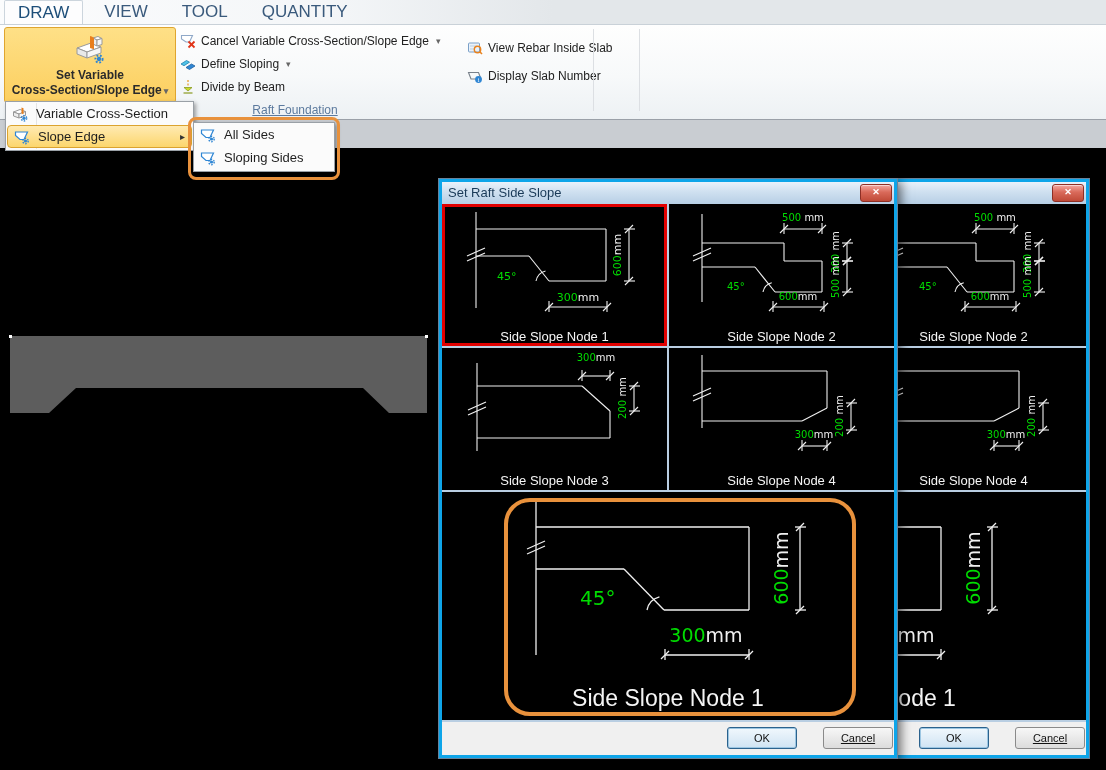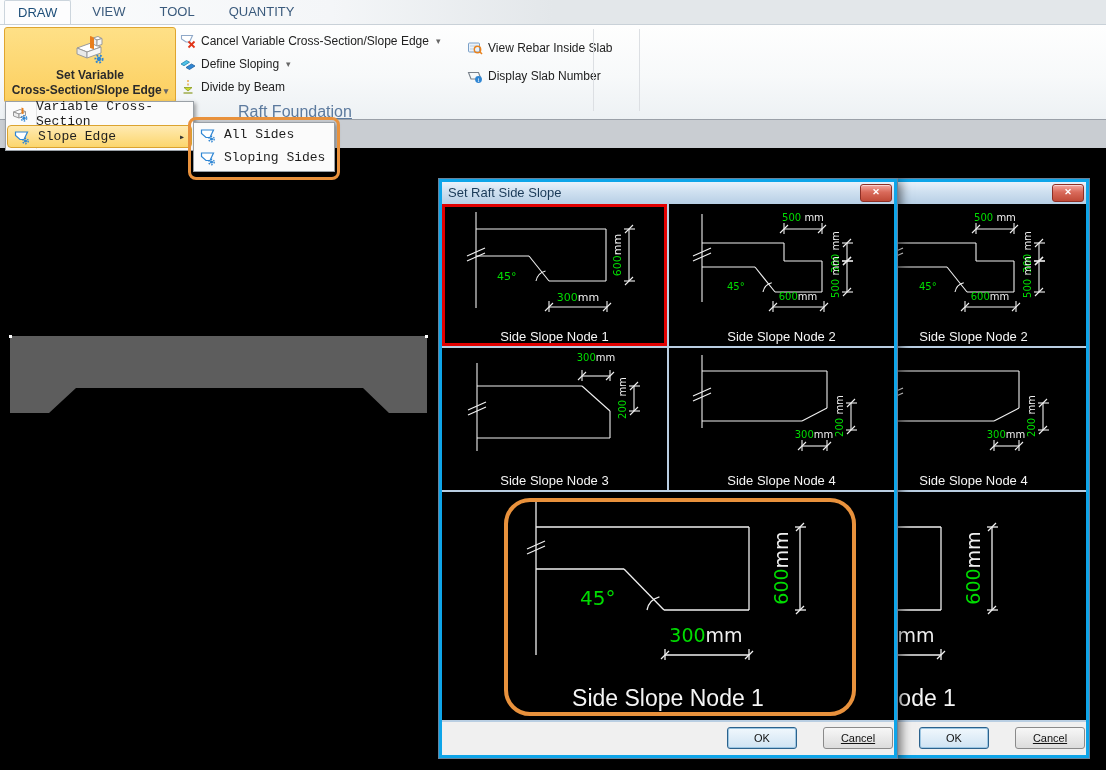--- a/index.html
+++ b/index.html
@@ -3,42 +3,42 @@
 <meta charset="utf-8">
 <style>
   html,body{margin:0;padding:0;width:1106px;height:770px;overflow:hidden;background:#000;
     font-family:"Liberation Sans",sans-serif;-webkit-font-smoothing:antialiased;}
   #screen{position:relative;width:1106px;height:770px;background:#000;}
 
   
   #tabrow{position:absolute;left:0;top:0;width:1106px;height:25px;
     background:linear-gradient(to right,#fbfcfd 0%,#f4f6f8 30%,#e3e7ea 50%,#e3e7ea 100%);
     border-bottom:1px solid #c9d1d8;display:flex;align-items:stretch;padding-left:4px;box-sizing:border-box;}
-  .tab{padding:0 13px;margin-right:8px;line-height:24px;font-size:13px;color:#3a5a7c;cursor:default;}
+  .tab{padding:0 13px;margin-right:8px;line-height:24px;font-size:17px;color:#3a5a7c;cursor:default;}
   .tab.active{background:#fdfdfe;border:1px solid #ccd5dd;border-bottom:none;border-radius:2px 2px 0 0;color:#1d4e79;}
   #ribbon{position:absolute;left:0;top:25px;width:1106px;height:94px;
     background:linear-gradient(#fefefe 0%,#f7f9fa 55%,#edf1f4 100%);border-bottom:1px solid #c3c9cf;}
   .rsep{position:absolute;top:4px;height:82px;width:1px;background:#dcdfe3;}
   #bigbtn{position:absolute;left:4px;top:2px;width:172px;height:76px;
     background:linear-gradient(#fee087,#fccf5f);border:1px solid #dfa52f;border-radius:3px;
     display:flex;flex-direction:column;align-items:center;justify-content:flex-start;
     font-size:12px;color:#2b2b2b;box-sizing:border-box;padding-top:7px;cursor:default;font-weight:bold;}
   #bigbtn .bline{line-height:15px;white-space:nowrap;}
   .arr{color:#666;font-size:9px;margin-left:2px;}
   .ritem{position:absolute;height:16px;display:flex;align-items:center;gap:5px;font-size:12px;color:#222;white-space:nowrap;cursor:default;}
   .ric{width:16px;height:16px;flex:0 0 16px;}
-  #grouplabel{position:absolute;left:210px;top:78px;width:170px;text-align:center;font-size:16px;color:#5c7a9e;text-decoration:underline;}
+  #grouplabel{position:absolute;left:210px;top:78px;width:170px;text-align:center;font-size:12px;color:#5c7a9e;text-decoration:underline;}
   #grayband{position:absolute;left:0;top:119px;width:1106px;height:29px;background:#c9cdd2;border-top:1px solid #9aa0a8;box-sizing:border-box;}
 
   
   .menupanel{position:absolute;background:#fbfbfb;border:1px solid #9aa0a6;box-shadow:2px 2px 4px rgba(0,0,0,.35);z-index:40;}
   #mainmenu{left:5px;top:101px;width:187px;height:48px;}
   #mainmenu .gutter{position:absolute;left:30px;top:1px;bottom:1px;width:1px;background:#e4e4e4;}
   #submenu{left:193px;top:122px;width:140px;height:48px;}
-  .mitem{position:relative;height:23px;display:flex;align-items:center;font-size:13px;color:#1e1e1e;cursor:default;font-family:Liberation Mono, monospace;}
+  .mitem{position:relative;height:23px;display:flex;align-items:center;font-size:13px;color:#1e1e1e;cursor:default;}
   .mitem .mic{width:16px;height:16px;margin:0 8px 0 6px;flex:0 0 16px;z-index:2;}
   .mitem.hl{margin:0 1px;background:linear-gradient(#ffeab2,#fcd66d);border:1px solid #dba32f;border-radius:4px;height:21px;}
   .mitem .subarrow{position:absolute;right:6px;font-size:10px;color:#333;}
   #submenu-annotation{position:absolute;left:188px;top:117px;width:146px;height:57px;border:3px solid var(--orange);border-radius:8px;z-index:45;pointer-events:none;}
 
   
   #canvas{position:absolute;left:0;top:148px;width:1106px;height:622px;background:#000;z-index:1;}
 
   
   .dialog{position:absolute;top:178px;background:#0ea5e9;border:1px solid #69839c;padding:3px;

